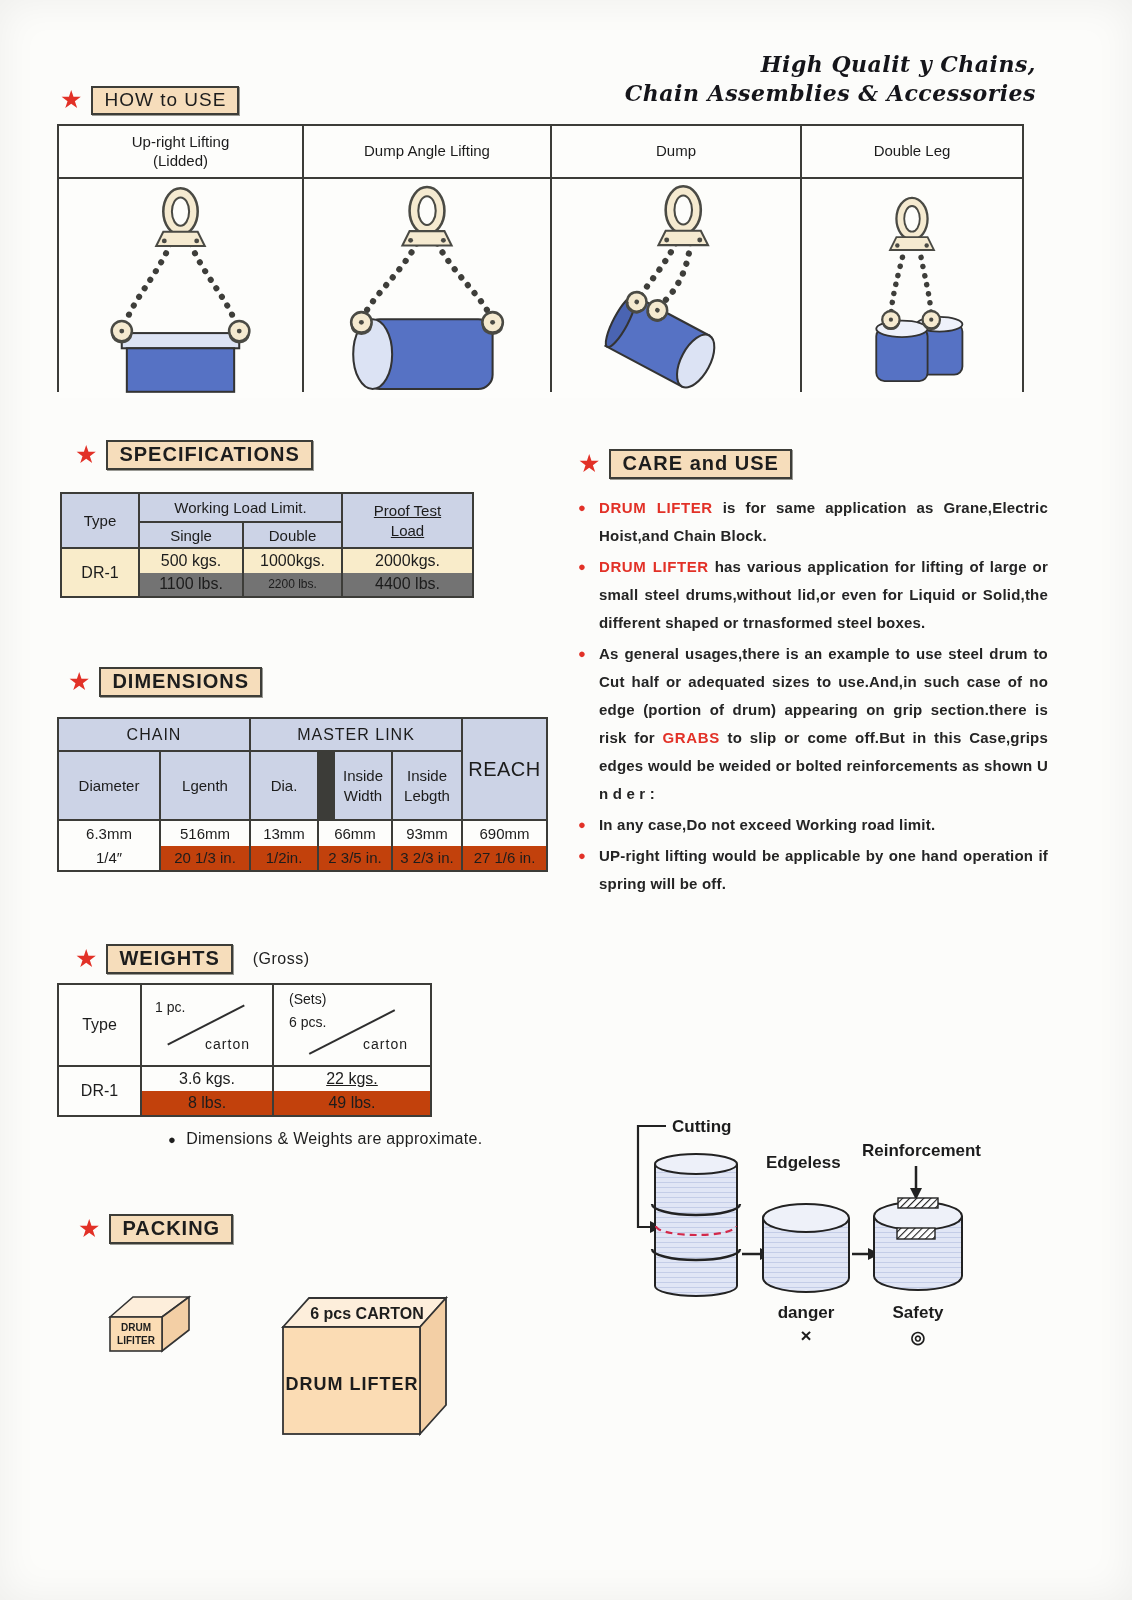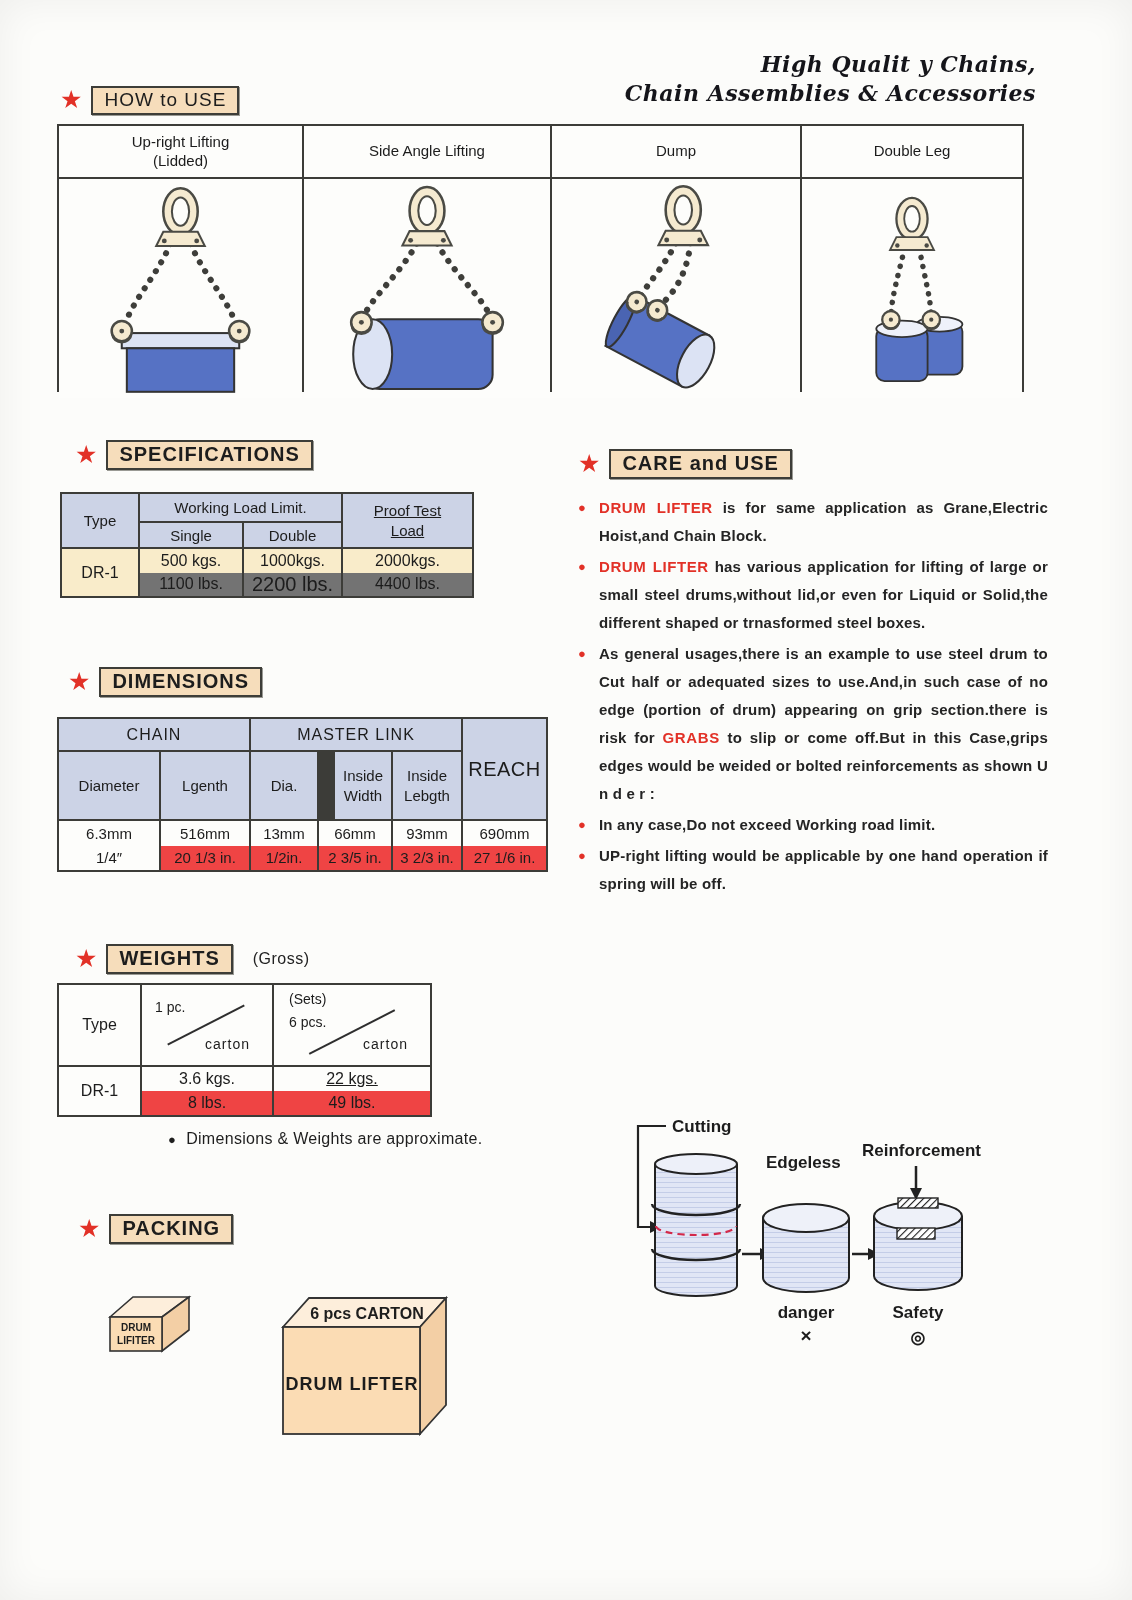--- a/index.html
+++ b/index.html
@@ -20,21 +20,21 @@
   .gross{font-size:16px;font-weight:400;color:#222;margin-left:11px;letter-spacing:0.5px;}
   
   .gtable{position:absolute;display:grid;background:#3c3c38;gap:2px;border:2px solid #3c3c38;}
   .cell{background:#fdfdfb;display:flex;align-items:center;justify-content:center;
         text-align:center;font-size:15px;color:#1c1c1c;}
   .cell.hdr{font-size:15px;}
   .cell.blue{background:#ccd3e6;}
   .cell.cream{background:#f9ecca;}
   .stack{flex-direction:column;align-items:stretch;justify-content:stretch;padding:0;}
   .stack .ln{flex:1;display:flex;align-items:center;justify-content:center;font-size:15px;}
-  .ln.peach{background:#ef4444;}
+  .ln.peach{background:#c2410c;}
   .ln.creamy{background:#f9ecca;}
   .ln.orangey{background:#737373;}
   
   .how-hdr{flex-direction:column;line-height:1.25;font-size:15px;}
   .illu{background:#fdfdfb;padding:0;}
   .illu svg{display:block;width:100%;height:100%;}
   
   .care-list{position:absolute;left:578px;top:494px;width:470px;margin:0;padding:0;list-style:none;
              font-size:15px;font-weight:700;line-height:28px;color:#242424;text-align:justify;letter-spacing:0.2px;}
   .care-list li{position:relative;padding-left:21px;margin-bottom:3px;}
@@ -67,21 +67,21 @@
     <span class="star">★</span>
     <span class="label-box light">HOW to USE</span>
   </div>
 
   <div class="gtable" style="left:57px;top:124px;width:963px;height:264px;grid-template-columns:243px 246px 248px 1fr;grid-template-rows:51px 1fr;">
     <div class="cell hdr how-hdr">
       <span>Up-right Lifting</span>
       <span>(Lidded)</span>
     </div>
     <div class="cell hdr how-hdr">
-      <span>Side Angle Lifting</span>
+      <span>Dump Angle Lifting</span>
     </div>
     <div class="cell hdr how-hdr">
       <span>Dump</span>
     </div>
     <div class="cell hdr how-hdr">
       <span>Double Leg</span>
     </div>
 
     <div class="cell illu">
       <svg viewBox="0 0 240 212">
@@ -215,21 +215,21 @@
     </div>
     <div class="cell hdr blue" style="grid-row:2;grid-column:2;">Single</div>
     <div class="cell hdr blue" style="grid-row:2;grid-column:3;">Double</div>
     <div class="cell cream" style="grid-row:3;grid-column:1;font-size:16px;">DR-1</div>
     <div class="cell stack" style="grid-row:3;grid-column:2;">
       <div class="ln creamy" style="font-size:16px;">500 kgs.</div>
       <div class="ln orangey" style="font-size:16px;">1100 lbs.</div>
     </div>
     <div class="cell stack" style="grid-row:3;grid-column:3;">
       <div class="ln creamy" style="font-size:16px;">1000kgs.</div>
-      <div class="ln orangey" style="font-size:20px;">2200 lbs.</div>
+      <div class="ln orangey" style="font-size:12px;">2200 lbs.</div>
     </div>
     <div class="cell stack" style="grid-row:3;grid-column:4;">
       <div class="ln creamy" style="font-size:16px;">2000kgs.</div>
       <div class="ln orangey" style="font-size:16px;">4400 lbs.</div>
     </div>
   </div>
 
   <div class="sec" style="left:578px;top:449px;">
     <span class="star">★</span>
     <span class="label-box">CARE and USE</span>

